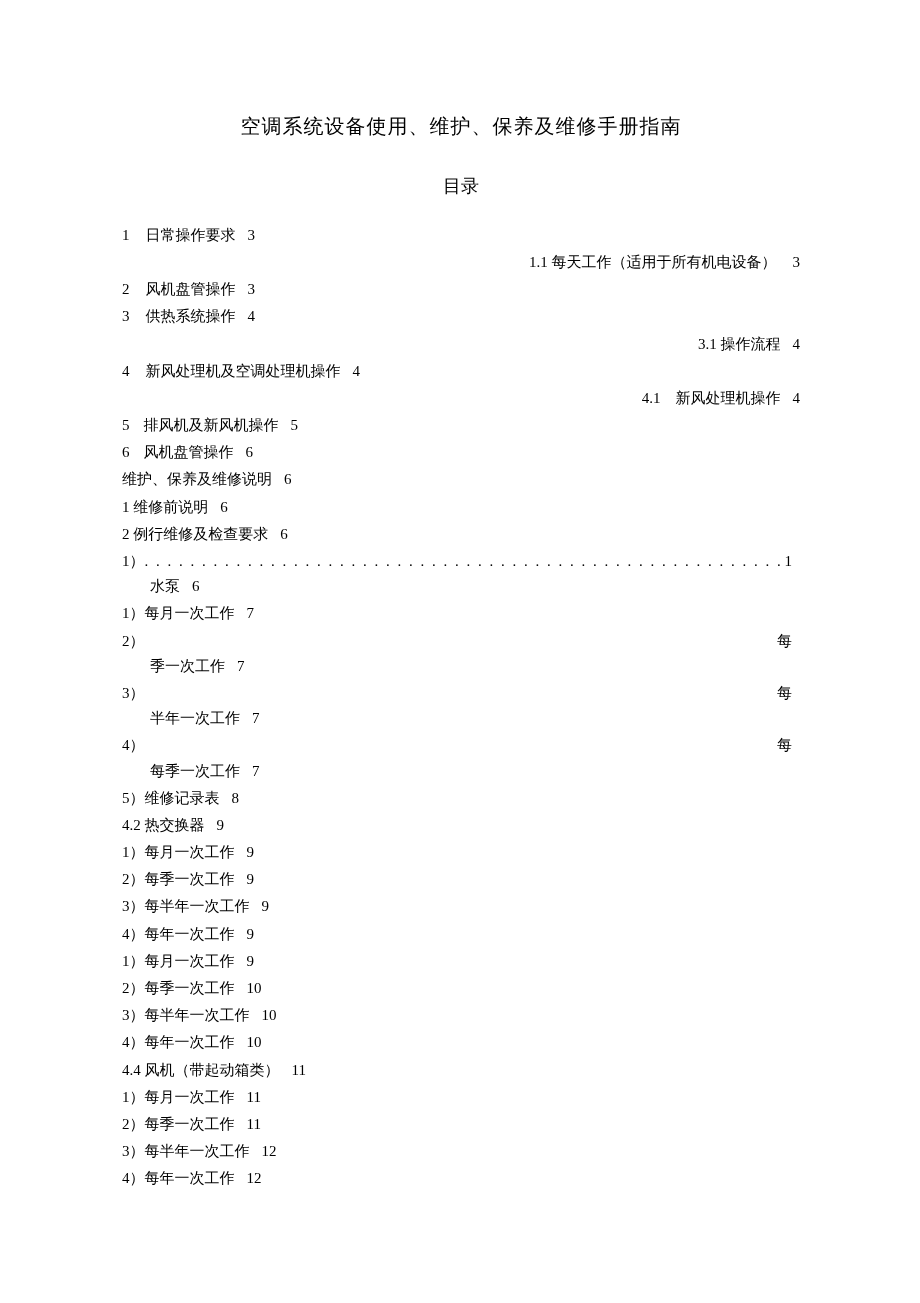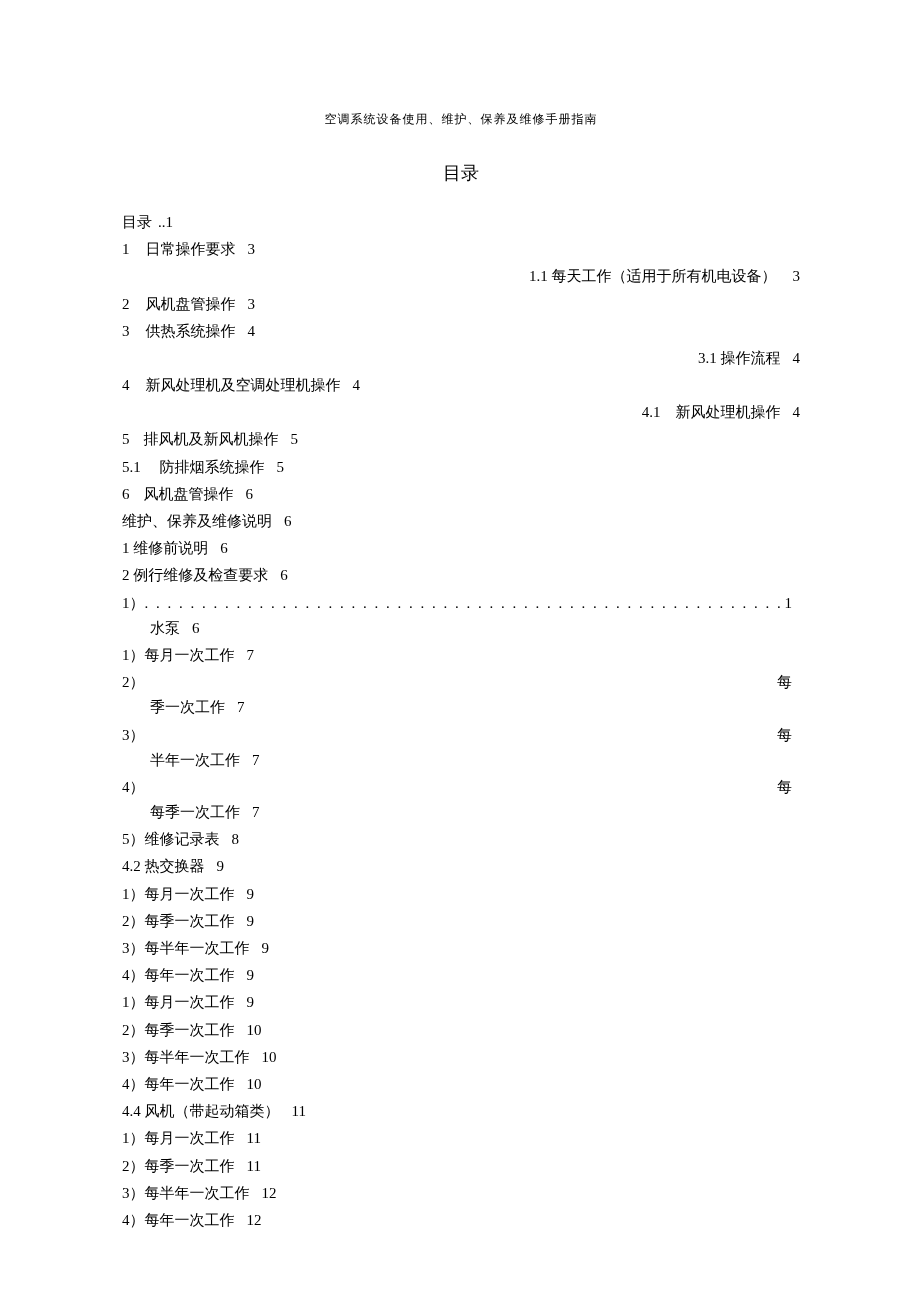--- a/index.html
+++ b/index.html
@@ -12,21 +12,21 @@
     font-family: "SimSun", "宋体", serif;
     font-size: 15px;
     color: #000000;
     line-height: 1.6;
   }
   .page {
     padding: 110px 120px 80px 122px;
   }
   .title {
     text-align: center;
-    font-size: 12px;
+    font-size: 20px;
     margin-bottom: 30px;
     letter-spacing: 1px;
   }
   .subtitle {
     text-align: center;
     font-size: 18px;
     margin-bottom: 22px;
   }
   .l0 { margin-left: 0px; }
   .l1 { margin-left: 38px; }
@@ -67,30 +67,28 @@
 </style>
 </head>
 <body>
 
 <div class="page">
 
   <div class="title">空调系统设备使用、维护、保养及维修手册指南</div>
   <div class="subtitle">目录</div>
 
   <div id="toc">
-      <div class="entry l0"><span>目录</span><span class="gap" style="width: 6px;"></span><span>..1</span></div>
       <div class="entry l1"><span class="num">1</span><span class="gap" style="width: 16px;"></span><span>日常操作要求</span><span class="gap" style="width: 12px;"></span><span>3</span></div>
       <div class="entry l2"><span>1.1 每天工作（适用于所有机电设备）</span><span class="gap" style="width: 16px;"></span><span>3</span></div>
       <div class="entry l1"><span class="num">2</span><span class="gap" style="width: 16px;"></span><span>风机盘管操作</span><span class="gap" style="width: 12px;"></span><span>3</span></div>
       <div class="entry l1"><span class="num">3</span><span class="gap" style="width: 16px;"></span><span>供热系统操作</span><span class="gap" style="width: 12px;"></span><span>4</span></div>
       <div class="entry l2"><span>3.1 操作流程</span><span class="gap" style="width: 12px;"></span><span>4</span></div>
       <div class="entry l1"><span class="num">4</span><span class="gap" style="width: 16px;"></span><span>新风处理机及空调处理机操作</span><span class="gap" style="width: 12px;"></span><span>4</span></div>
       <div class="entry l2"><span>4.1　新风处理机操作</span><span class="gap" style="width: 12px;"></span><span>4</span></div>
       <div class="entry l1"><span class="num">5</span><span class="gap" style="width: 14px;"></span><span>排风机及新风机操作</span><span class="gap" style="width: 12px;"></span><span>5</span></div>
-      <div class="entry l1"><span>5.1　 防排烟系统操作</span><span class="gap" style="width: 12px;"></span><span>5</span></div>
       <div class="entry l1"><span class="num">6</span><span class="gap" style="width: 14px;"></span><span>风机盘管操作</span><span class="gap" style="width: 12px;"></span><span>6</span></div>
       <div class="entry l0"><span>维护、保养及维修说明</span><span class="gap" style="width: 12px;"></span><span>6</span></div>
       <div class="entry l1"><span>1 维修前说明</span><span class="gap" style="width: 12px;"></span><span>6</span></div>
       <div class="entry l1"><span>2 例行维修及检查要求</span><span class="gap" style="width: 12px;"></span><span>6</span></div>
       <div class="entry l3">
         <div class="dotrow">
           <span class="lead">1）</span>
           <span class="dots">. . . . . . . . . . . . . . . . . . . . . . . . . . . . . . . . . . . . . . . . . . . . . . . . . . . . . . . . . . . . . . . . . . . . . . . . . . . . . . . . . . . . . . . . . . . . . . . . . . . . . . . . . . . . . . . . . . . . . .</span>
           <span class="tail">1</span>
         </div>

